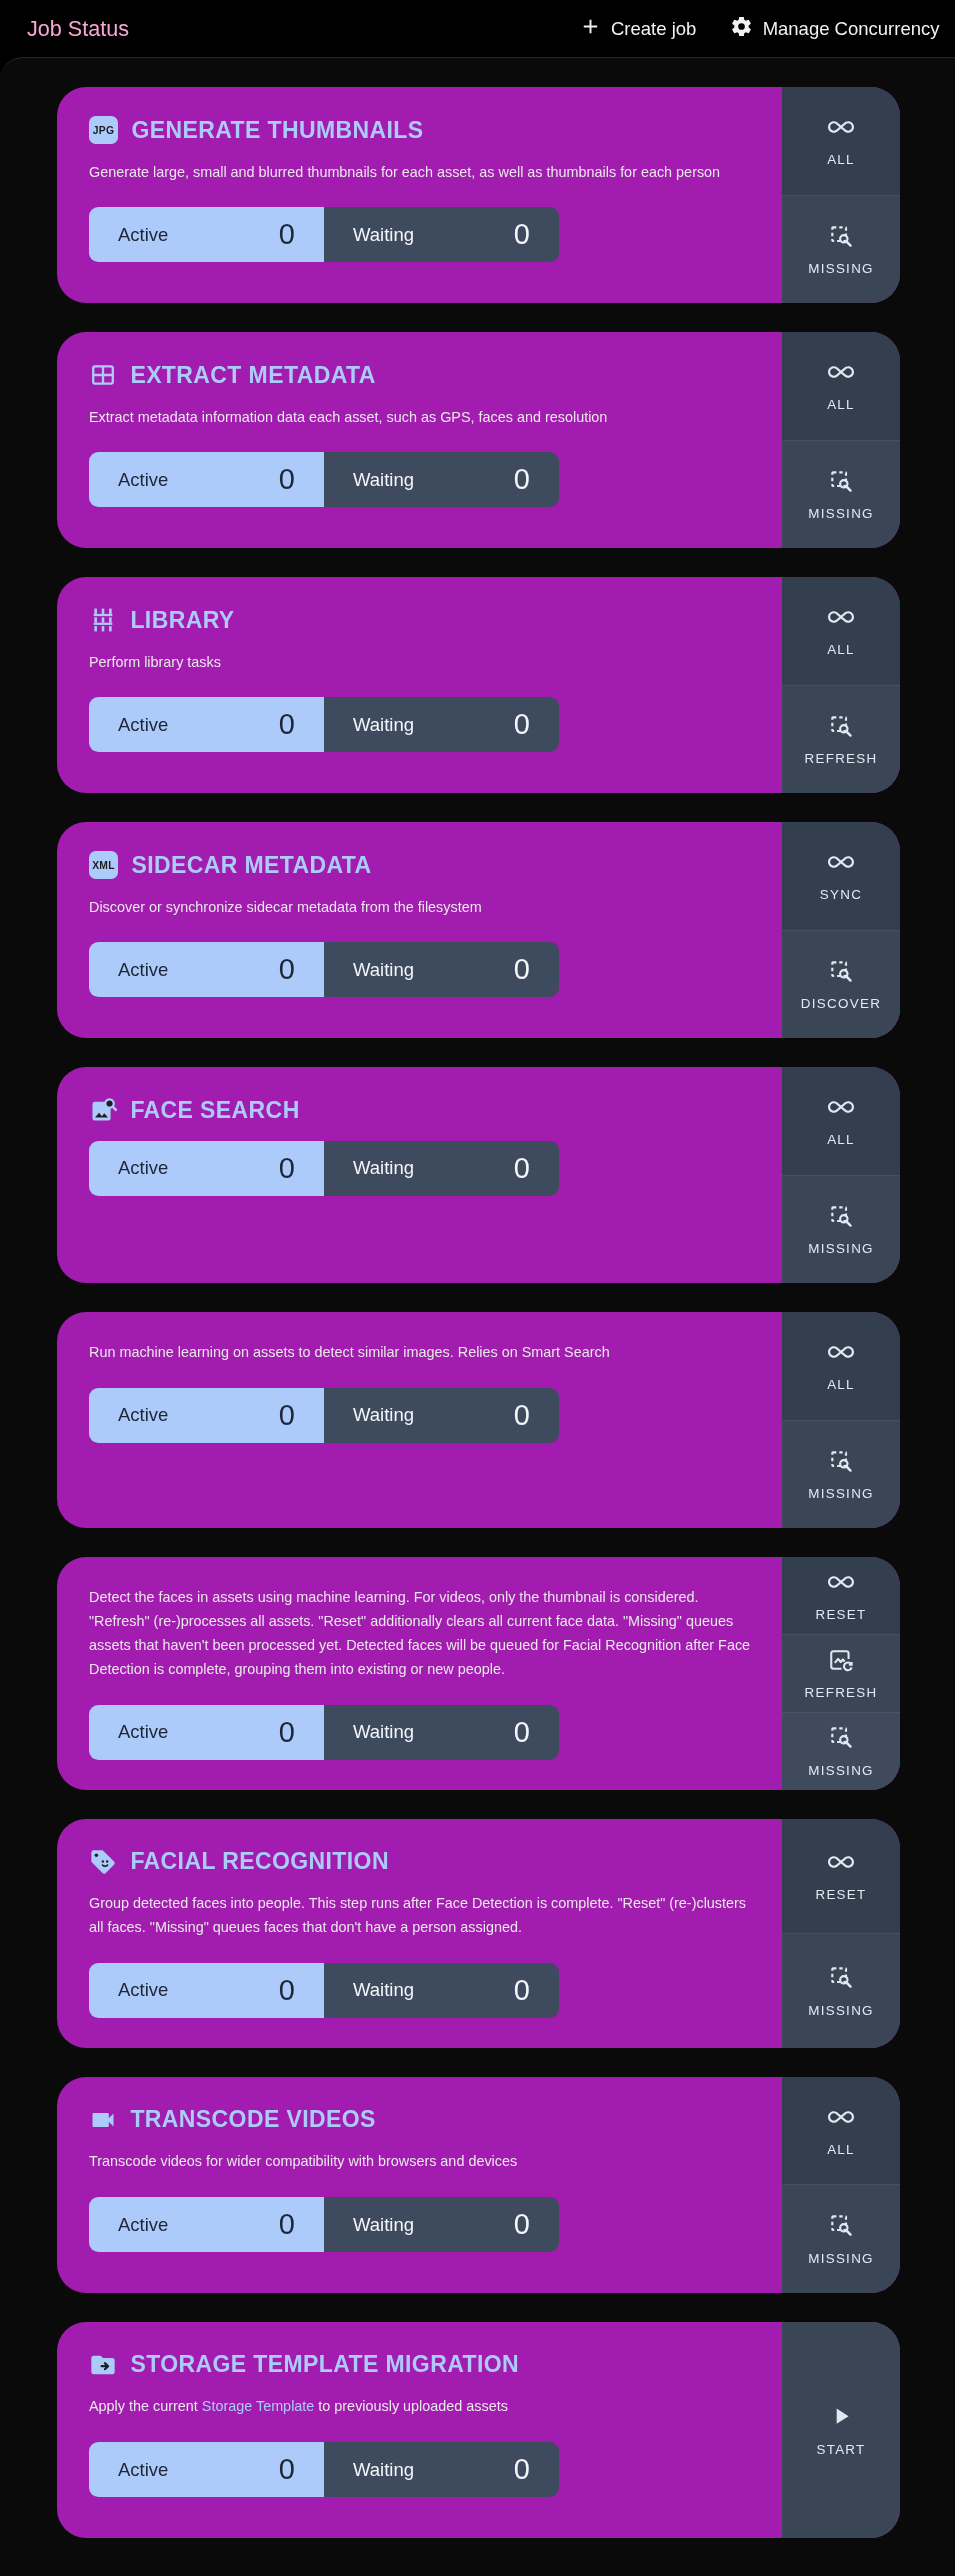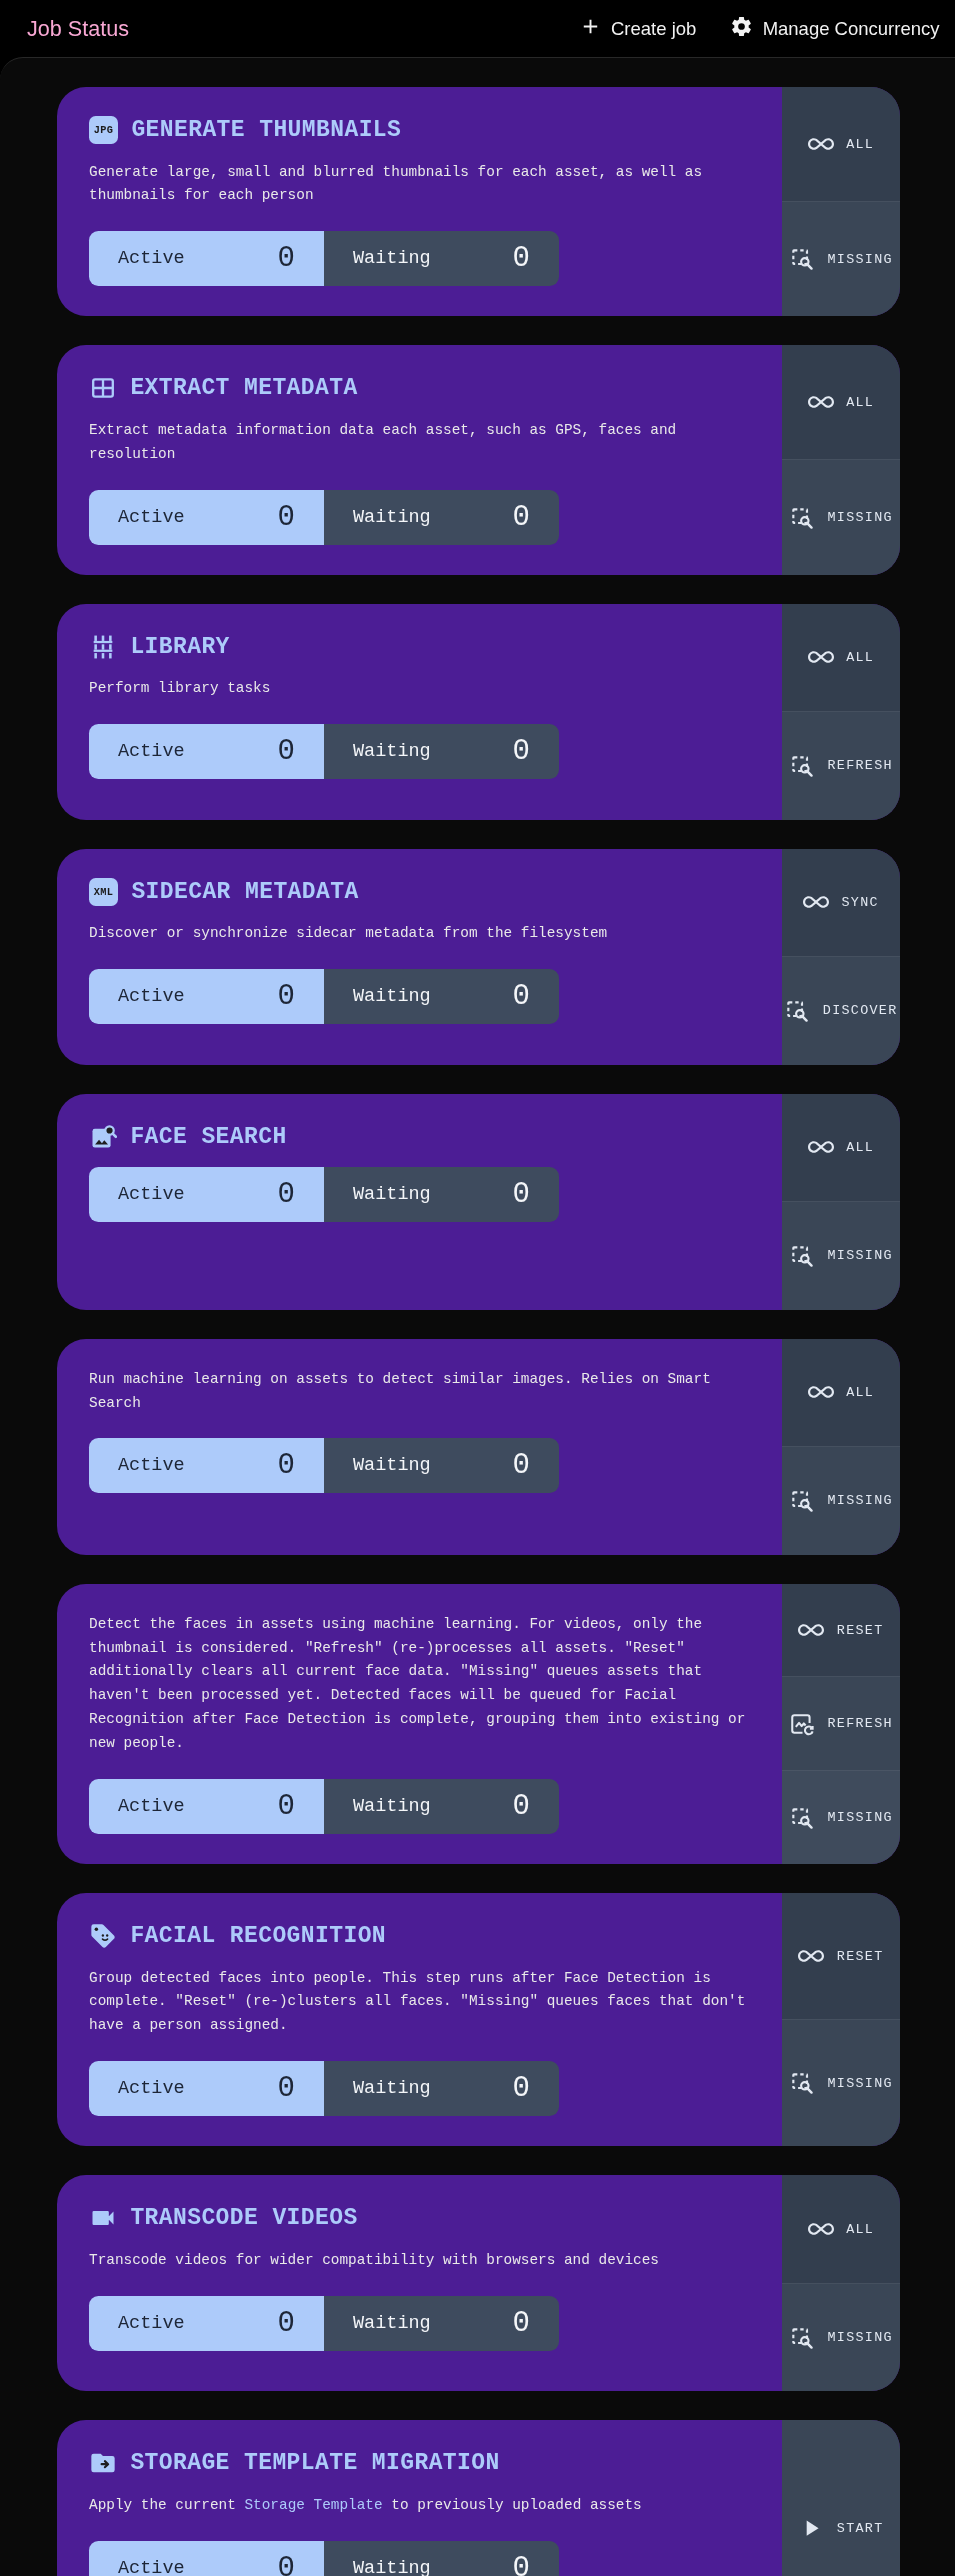--- a/index.html
+++ b/index.html
@@ -12,38 +12,38 @@
   
   .topnav { height:57px; display:flex; align-items:center; justify-content:space-between; padding:0 15.5px 0 27px; background:#000; }
   .nav-title { font-size:21.6px; font-weight:500; color:#f9a8d4; }
   .nav-actions { display:flex; align-items:center; gap:34px; }
   .nav-btn { display:flex; align-items:center; gap:9.3px; background:none; border:none; cursor:pointer; color:#f2f2f2; font-size:18.5px; font-weight:500; font-family:inherit; padding:0; }
   .nav-btn svg { width:23px; height:23px; flex:0 0 auto; }
   
   .content { position:absolute; top:57px; left:0; width:955px; height:2888px; background:#0a0a0a; border-top:0.5px solid #282828; border-top-left-radius:23px; }
   .cards { display:flex; flex-direction:column; gap:29px; padding:29px 55px 82px 57px; }
   
-  .card { display:flex; background:#4c1d95; border-radius:29px; overflow:hidden; min-height:216px;font-family:Liberation Mono, monospace; }
+  .card { display:flex; background:#a21caf; border-radius:29px; overflow:hidden; min-height:216px; }
   .card-main { flex:1; padding:29px 20.6px 30px 32px; }
   .card-header { display:flex; align-items:center; gap:13.4px; margin-bottom:16.5px; }
   .job-icon { width:28px; height:28px; color:#adcbfa; display:flex; align-items:center; justify-content:center; flex:0 0 auto; }
   .job-icon svg { width:100%; height:100%; }
   .badge { width:29px; height:28px; border-radius:6.7px; background:#adcbfa; color:#1c1c1c; font-weight:700; font-size:10.3px; display:flex; align-items:center; justify-content:center; letter-spacing:0.3px; }
   .job-title { margin:0; font-size:23px; font-weight:700; color:#adcbfa; letter-spacing:0.4px; }
   .job-desc { margin:0 0 23px 0; font-size:14.4px; line-height:1.66; color:#e9e9e9; max-width:675px; font-weight:400; }
   .desc-link { color:#adcbfa; cursor:pointer;text-align:right; }
   .counters { display:flex; }
   .counter { width:235px; height:55px; display:flex; align-items:center; justify-content:space-between; padding:0 29px 0 29px; }
   .counter.active  { background:#adcbfa; color:#1d2637; border-radius:9.3px 0 0 9.3px; }
   .counter.waiting { background:#3e4b5e; color:#f4f6f9; border-radius:0 9.3px 9.3px 0; }
   .c-label { font-size:18.5px; font-weight:500; }
   .c-value { font-size:29px; font-weight:500; }
   
   .card-rail { width:118px; display:flex; flex-direction:column; }
-  .rail-btn { flex:1; display:flex; flex-direction:row; align-items:center; justify-content:center; gap:12.4px; border:none; cursor:pointer; color:#e2e8f1; padding:0; font-family:inherit; }
+  .rail-btn { flex:1; display:flex; flex-direction:column; align-items:center; justify-content:center; gap:12.4px; border:none; cursor:pointer; color:#e2e8f1; padding:0; font-family:inherit; }
   .rail-btn + .rail-btn { border-top:0.5px solid rgba(255,255,255,0.06); }
   .rail-icon { width:26px; height:26px; display:flex; align-items:center; justify-content:center; }
   .rail-icon svg { width:100%; height:100%; }
   .rail-label { font-size:13.4px; letter-spacing:1.3px; font-weight:500; color:#e3e9f2; }
 </style>
 </head>
 <body>
 
 <nav class="topnav">
   <div class="nav-title">Job Status</div>

